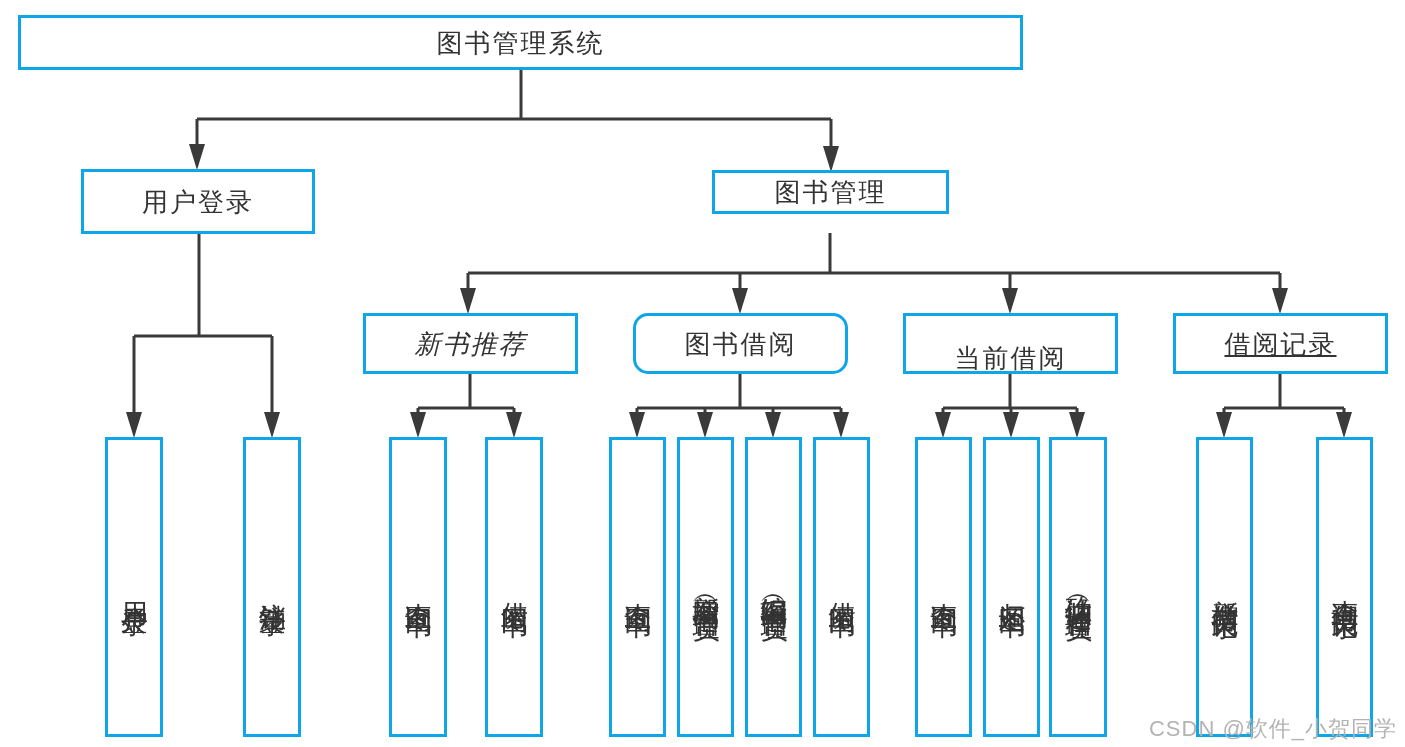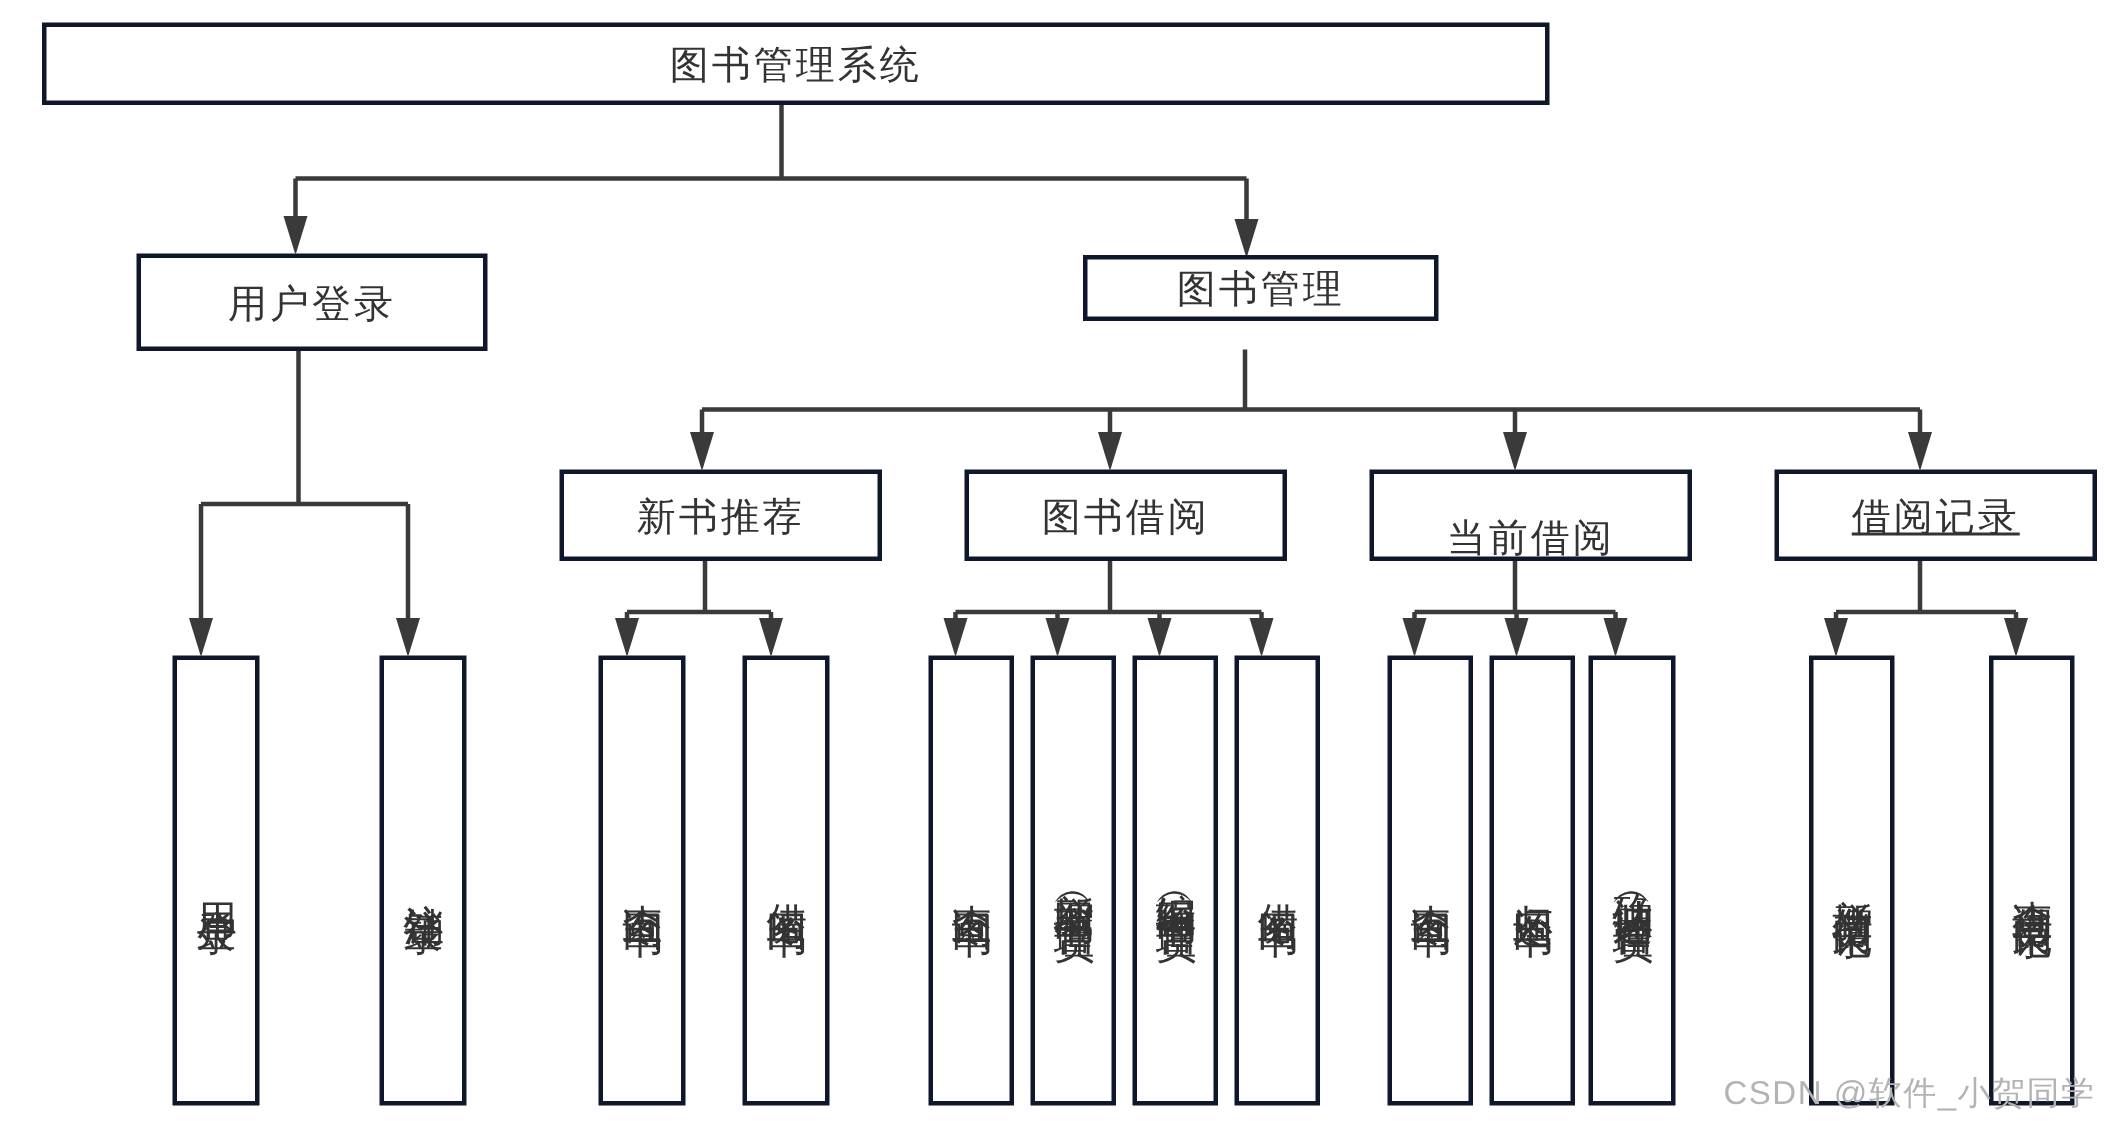--- a/index.html
+++ b/index.html
@@ -19,27 +19,26 @@
     position: absolute;
     left: 0; top: 0;
     width: 1405px;
     height: 747px;
     z-index: 1;
   }
   .node {
     position: absolute;
     box-sizing: border-box;
     background: #ffffff;
-    border: 3px solid #0f172a;
+    border: 3px solid #0ea5e9;
     display: flex;
     align-items: center;
     justify-content: center;
     color: #333333;
     z-index: 2;
-    margin-left: 10px;
   }
   .node.root span,
   .node.branch span {
     font-size: 26px;
     letter-spacing: 2px;
     white-space: nowrap;
     line-height: 1;
   }
   .node.leaf span {
     writing-mode: vertical-rl;
@@ -99,24 +98,24 @@
     <span>图书管理系统</span>
   </div>
 
   <div class="node branch" style="left:81px; top:169px; width:234px; height:65px;">
     <span>用户登录</span>
   </div>
   <div class="node branch" style="left:712px; top:170px; width:237px; height:44px;">
     <span>图书管理</span>
   </div>
 
-  <div class="node branch" style="left:363px; top:313px; width:215px; height:61px;">
+  <div class="node branch" style="left:363px; top:313px; width:215px; height:61px;font-style:italic;">
     <span>新书推荐</span>
   </div>
-  <div class="node branch" style="left:633px; top:313px; width:215px; height:61px;">
+  <div class="node branch" style="left:633px; top:313px; width:215px; height:61px;border-radius:15px;">
     <span>图书借阅</span>
   </div>
   <div class="node branch" style="left:903px; top:313px; width:215px; height:61px;align-items:flex-end;">
     <span>当前借阅</span>
   </div>
   <div class="node branch" style="left:1173px; top:313px; width:215px; height:61px;text-decoration:underline;">
     <span>借阅记录</span>
   </div>
 
   <div class="node leaf" style="left:105px; top:437px; width:58px; height:300px;">

